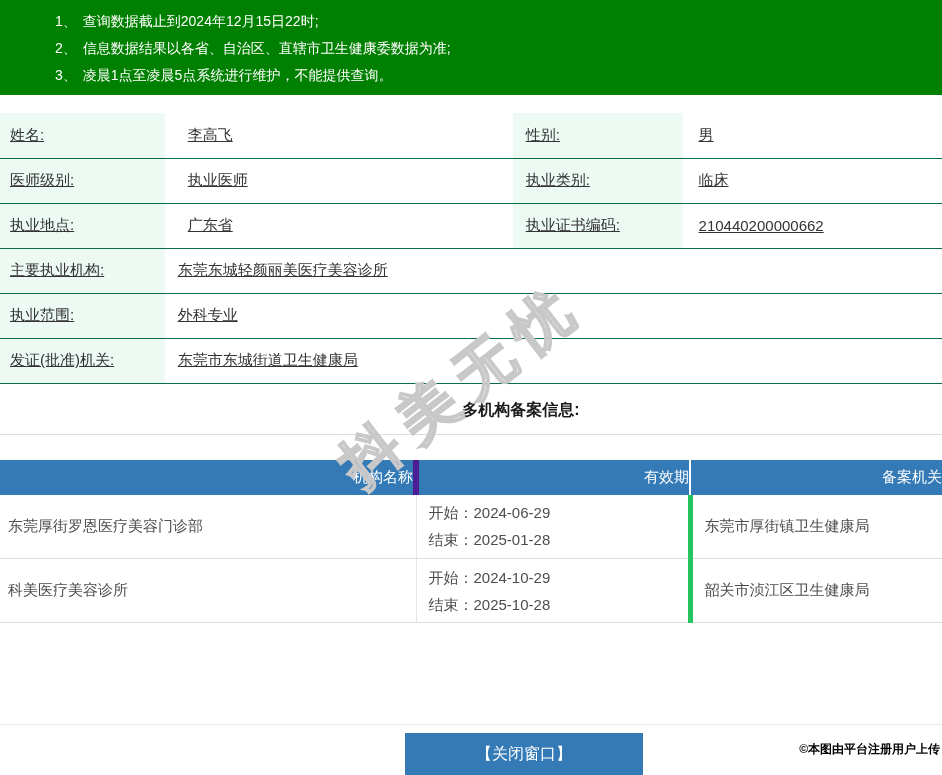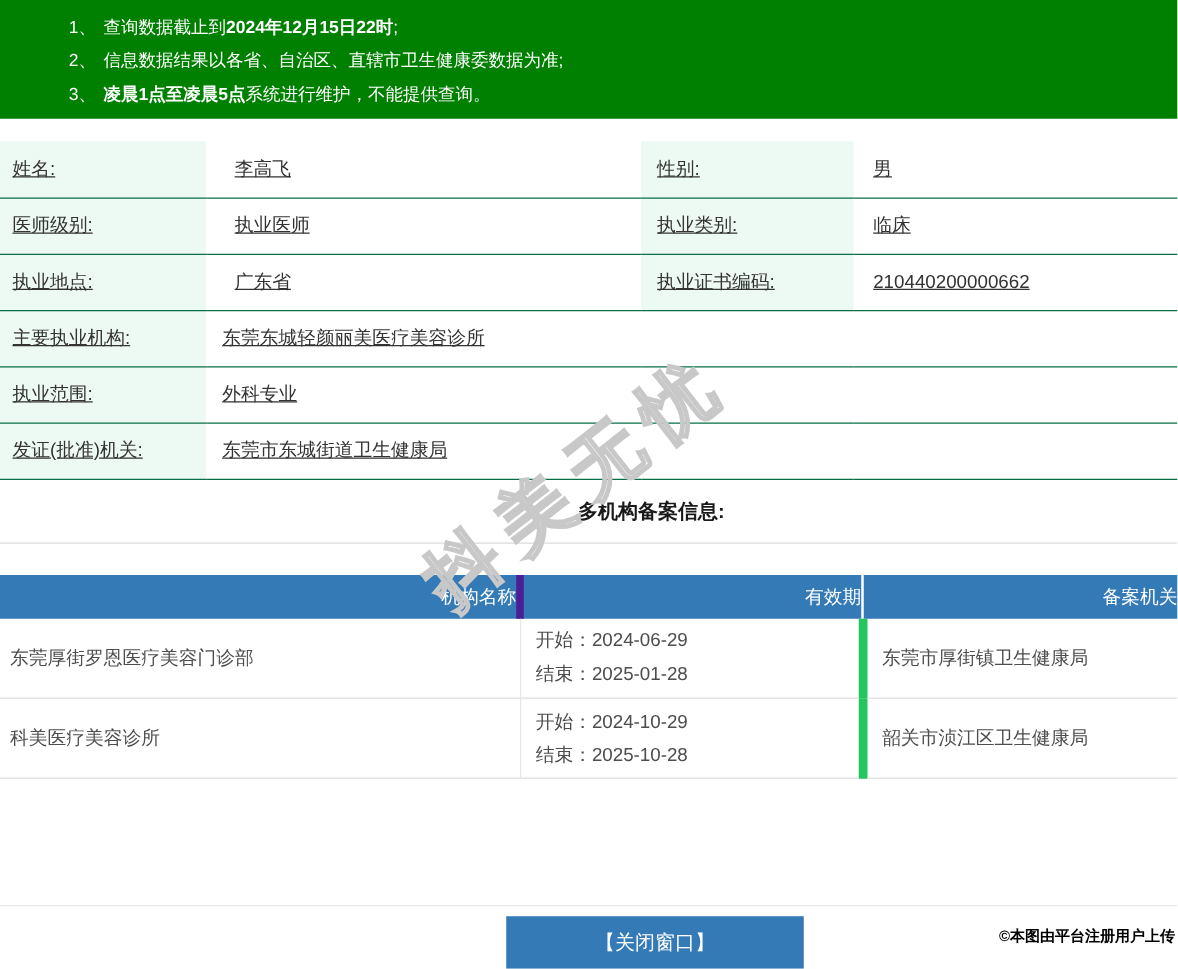--- a/index.html
+++ b/index.html
@@ -8,21 +8,21 @@
     position:relative; overflow:hidden; background:#ffffff;
     font-family:"Liberation Sans", sans-serif; color:#333;
   }
   
   .banner {
     width:942px; height:95px; background:#008000; color:#ffffff;
     padding:8px 0 0 55px; font-size:14px;
   }
   .banner .line { line-height:27px; white-space:nowrap; }
   .banner .num { margin-right:6px; }
-  .banner b { font-weight:bold; }
+  .banner b { font-weight:normal; }
   
   table.info {
     width:942px; border-collapse:collapse; margin-top:18px;
     font-size:15px; color:#333; table-layout:fixed;
   }
   table.info td { height:45px; border-bottom:1px solid #086e45; vertical-align:middle;text-decoration:underline; }
   td.lbl  { width:160px; background:#ecfaf3; padding-left:10px; }
   td.val1 { width:338px; padding-left:23px; }
   td.lbl2 { width:165px; background:#ecfaf3; padding-left:13px; }
   td.val2 { width:252px; padding-left:16px; }
@@ -41,21 +41,21 @@
   table.filing th {
     background:#337ab7; color:#ffffff; height:35px; font-weight:normal;
     text-align:right; font-size:15px;
   }
   table.filing th.c1 { width:416px; padding-left:8px; }
   table.filing th.c2 { width:274px; padding-left:12px; border-left:6px solid #4c1d95; }
   table.filing th.c3 { width:252px; padding-left:12px; border-left:2px solid #ffffff; }
   table.filing td { height:64px; border-bottom:1px solid #dddddd; vertical-align:middle; }
   table.filing td.c1 { padding-left:8px; }
   table.filing td.c2 { padding-left:12px; border-left:1px solid #e6e6e6; }
-  table.filing td.c3 { padding-left:12px; border-left:7px solid #22c55e; }
+  table.filing td.c3 { padding-left:12px; border-left:5px solid #22c55e; }
   .date-line { line-height:27px; white-space:nowrap; }
   
   .footer-sep { margin-top:101px; border-top:1px solid #e9e9e9; height:0; }
   .close-btn {
     display:block; margin:8px 0 0 405px; width:238px; height:42px;
     background:#337ab7; color:#ffffff; border:none; border-radius:0;
     font-size:16px; font-family:"Liberation Sans", sans-serif; cursor:pointer;
   }
   .upload-note {
     position:absolute; right:2px; bottom:17px; font-size:12px; font-weight:bold;

